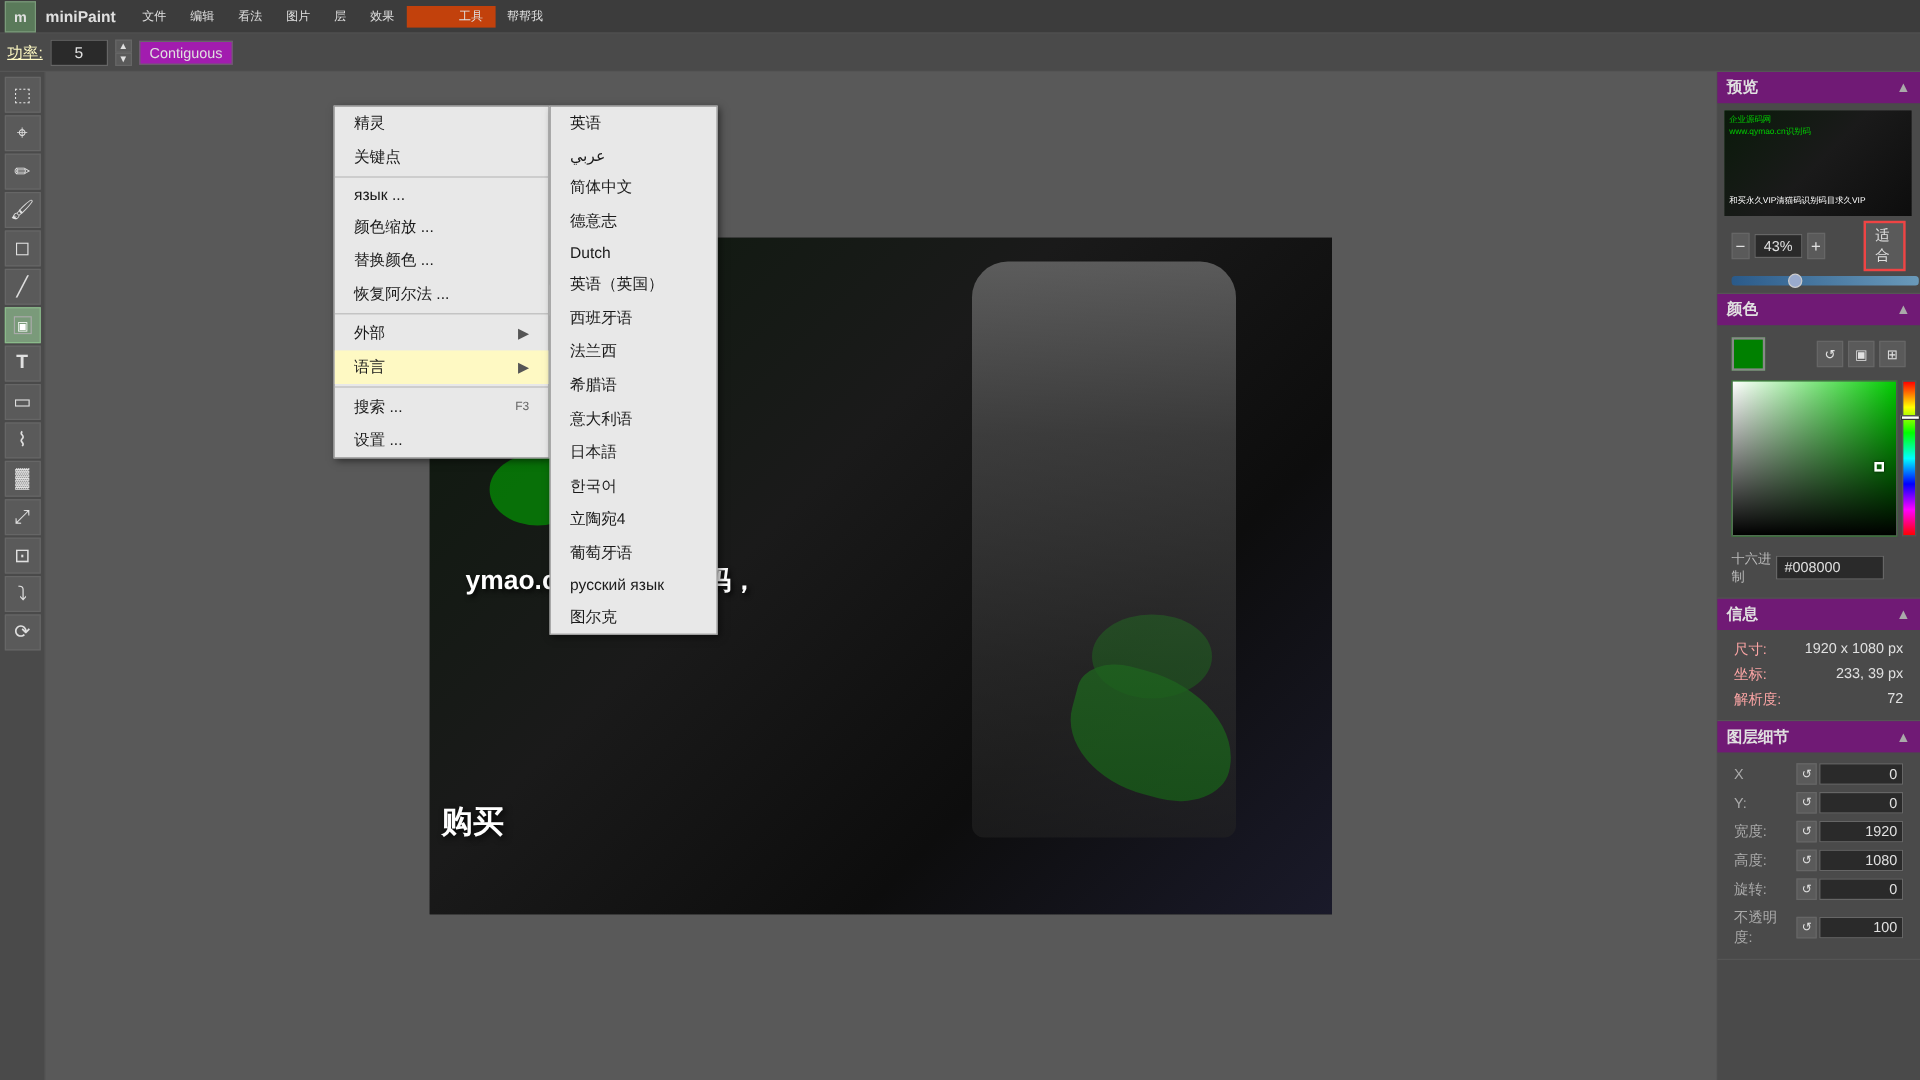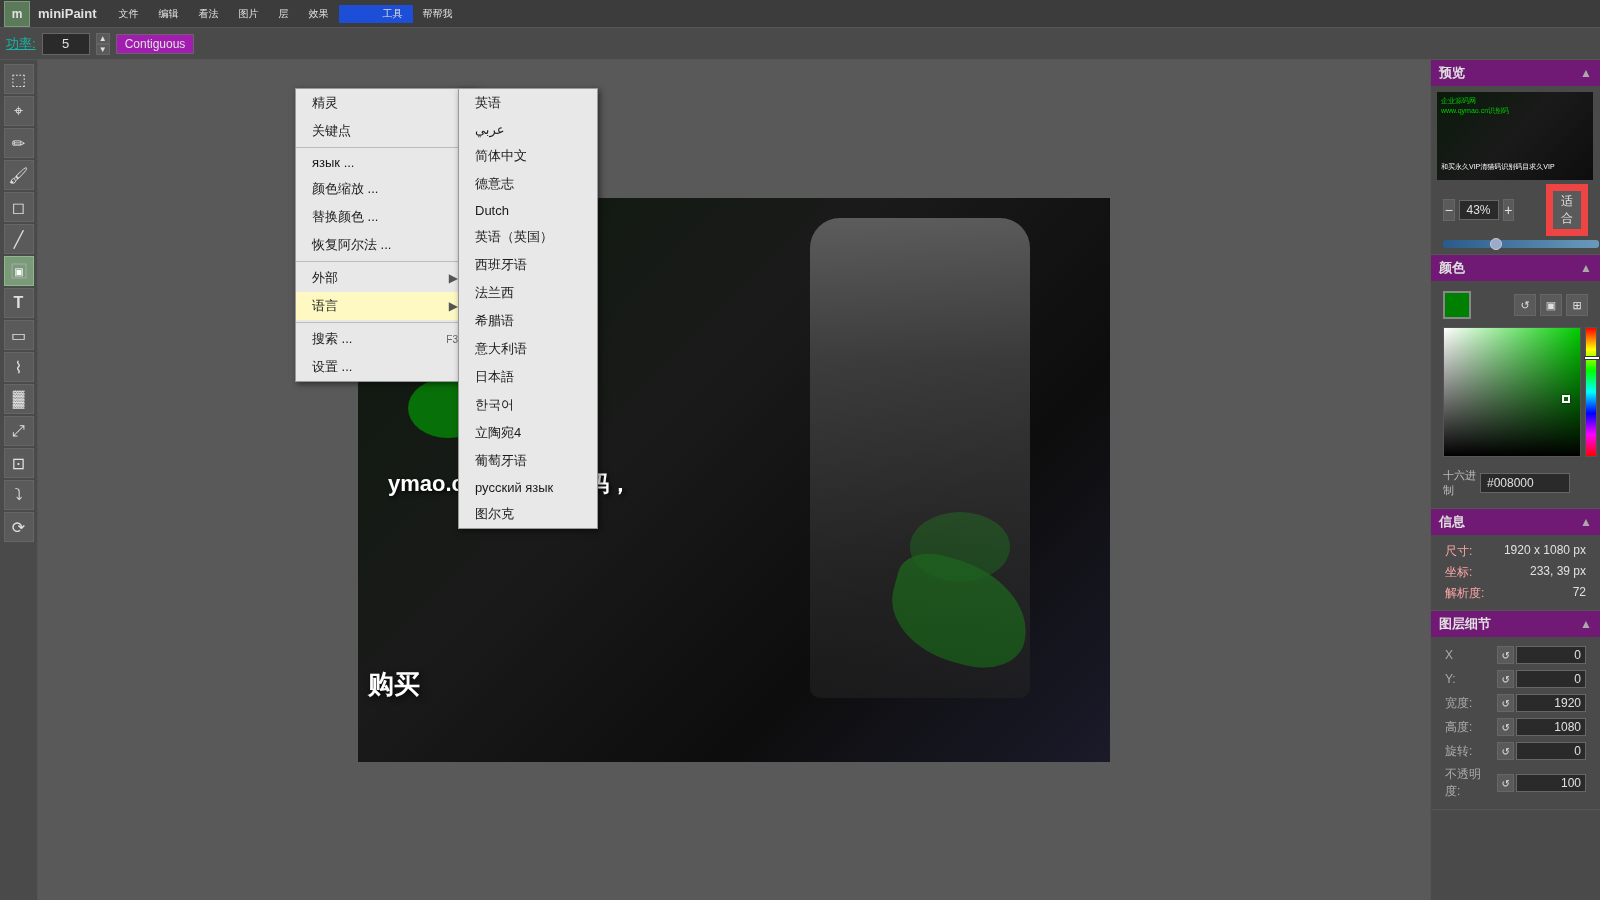--- a/index.html
+++ b/index.html
@@ -1,25 +1,25 @@
 <!DOCTYPE html>
 <html><head>
   <meta charset="utf-8">
   <style>
     * { margin: 0; padding: 0; box-sizing: border-box; }
     body { width: 1600px; height: 900px; background: #646464; font-family: 'Microsoft YaHei', SimHei, sans-serif; font-size: 13px; color: #e0e0e0; overflow: hidden; }
 
     
     #menu-bar { display: flex; align-items: center; height: 28px; background: #3c3c3c; border-bottom: 1px solid #555; padding: 0 4px; }
     .menu-item { padding: 2px 10px; cursor: pointer; color: #e0e0e0; font-size: 10px; }
-    .menu-item:hover, .menu-item.active { background: #1d4ed8; padding-left: 44px; }
+    .menu-item:hover, .menu-item.active { background: #c2410c; padding-left: 44px; }
 
     
     #toolbar-row { display: flex; align-items: center; height: 32px; background: #4a4a4a; border-bottom: 1px solid #555; padding: 0 6px; gap: 6px; }
-    .toolbar-label { color: #14b8a6; font-size: 13px; text-decoration: underline; }
+    .toolbar-label { color: #fef9c3; font-size: 13px; text-decoration: underline; }
     .toolbar-input { width: 48px; height: 22px; background: #2a2a2a; color: #e0e0e0; border: 1px solid #666; text-align: center; font-size: 13px; }
     .toolbar-btn { background: #5a5a5a; border: 1px solid #666; color: #e0e0e0; padding: 2px 8px; cursor: pointer; font-size: 12px; }
     .toolbar-btn.active { background: #a21caf; }
 
     
     #main { display: flex; height: calc(900px - 60px); }
 
     
     #left-panel { width: 38px; background: #4a4a4a; border-right: 1px solid #555; display: flex; flex-direction: column; align-items: center; padding: 4px 0; gap: 2px; }
     .tool-btn { width: 30px; height: 30px; background: #5a5a5a; border: 1px solid #666; display: flex; align-items: center; justify-content: center; cursor: pointer; font-size: 16px; color: #e0e0e0; }
@@ -35,21 +35,21 @@
     .panel-header-title { font-size: 13px; color: #e0e0e0; font-weight: bold; }
     .panel-content { padding: 6px; }
 
     
     .preview-image { width: 156px; height: 88px; background: linear-gradient(135deg, #1a3a1a, #2a2a2a, #1a1a1a); display: flex; align-items: center; justify-content: center; position: relative; overflow: hidden; }
 
     
     .zoom-controls { display: flex; align-items: center; gap: 4px; padding: 4px 6px; }
     .zoom-btn { width: 22px; height: 22px; background: #5a5a5a; border: 1px solid #666; color: #e0e0e0; cursor: pointer; display: flex; align-items: center; justify-content: center; font-size: 14px; }
     .zoom-value { background: #2a2a2a; border: 1px solid #666; color: #e0e0e0; padding: 2px 6px; font-size: 12px; min-width: 40px; text-align: center; }
-    .zoom-fit-btn { background: #5a5a5a; border: 7px solid #ef4444; color: #e0e0e0; padding: 2px 8px; cursor: pointer; font-size: 12px; margin-left: 28px; }
+    .zoom-fit-btn { background: #5a5a5a; border: 2px solid #ef4444; color: #e0e0e0; padding: 2px 8px; cursor: pointer; font-size: 12px; margin-left: 28px; }
     .zoom-slider-track { width: 100%; padding: 0 6px; }
 
     
     .color-swatch-row { display: flex; align-items: center; gap: 6px; padding: 4px 6px; }
     .color-swatch { width: 28px; height: 28px; background: #00aa00; border: 2px solid #888; cursor: pointer; }
     .color-actions { display: flex; gap: 4px; margin-left: auto; }
     .color-action-btn { width: 22px; height: 22px; background: #5a5a5a; border: 1px solid #666; color: #e0e0e0; cursor: pointer; font-size: 11px; display: flex; align-items: center; justify-content: center; }
     .color-picker-area { margin: 4px 6px; position: relative; }
     .hex-row { display: flex; align-items: center; gap: 4px; padding: 4px 6px; }
     .hex-label { font-size: 11px; color: #bbb; }
@@ -61,21 +61,21 @@
     .info-value { color: #e0e0e0; }
 
     
     .layer-row { display: flex; align-items: center; padding: 3px 8px; font-size: 12px; }
     .layer-label { color: #aaa; width: 55px; }
     .layer-input { background: #2a2a2a; border: 1px solid #666; color: #e0e0e0; padding: 1px 4px; font-size: 12px; width: 70px; text-align: right; }
     .layer-reset-btn { width: 18px; height: 18px; background: #5a5a5a; border: 1px solid #666; color: #e0e0e0; cursor: pointer; font-size: 10px; display: flex; align-items: center; justify-content: center; margin: 0 2px; }
 
     
     #dropdown-overlay { position: absolute; top: 0; left: 0; width: 100%; height: 100%; z-index: 100; pointer-events: none; }
-    #tools-menu { position: absolute; top: 28px; left: 257px; background: #e8e8e8; border: 1px solid #999; min-width: 180px; pointer-events: all; box-shadow: 2px 2px 6px rgba(0,0,0,0.5); }
+    #tools-menu { position: absolute; top: 28px; left: 240px; background: #e8e8e8; border: 1px solid #999; min-width: 180px; pointer-events: all; box-shadow: 2px 2px 6px rgba(0,0,0,0.5); }
     #lang-submenu { position: absolute; top: 28px; left: 420px; background: #e8e8e8; border: 1px solid #999; min-width: 140px; pointer-events: all; box-shadow: 2px 2px 6px rgba(0,0,0,0.5); }
     .menu-dropdown-item { padding: 5px 16px; cursor: pointer; color: #1a1a1a; font-size: 13px; display: flex; align-items: center; justify-content: space-between; white-space: nowrap; }
     .menu-dropdown-item.highlighted { background: #fef9c3; }
     .menu-separator { height: 1px; background: #bbb; margin: 2px 0; }
     .menu-shortcut { color: #666; font-size: 10px; margin-left: 20px; }
     .menu-arrow { color: #555; font-size: 12px; }
   </style>
 </head>
 <body>
 

